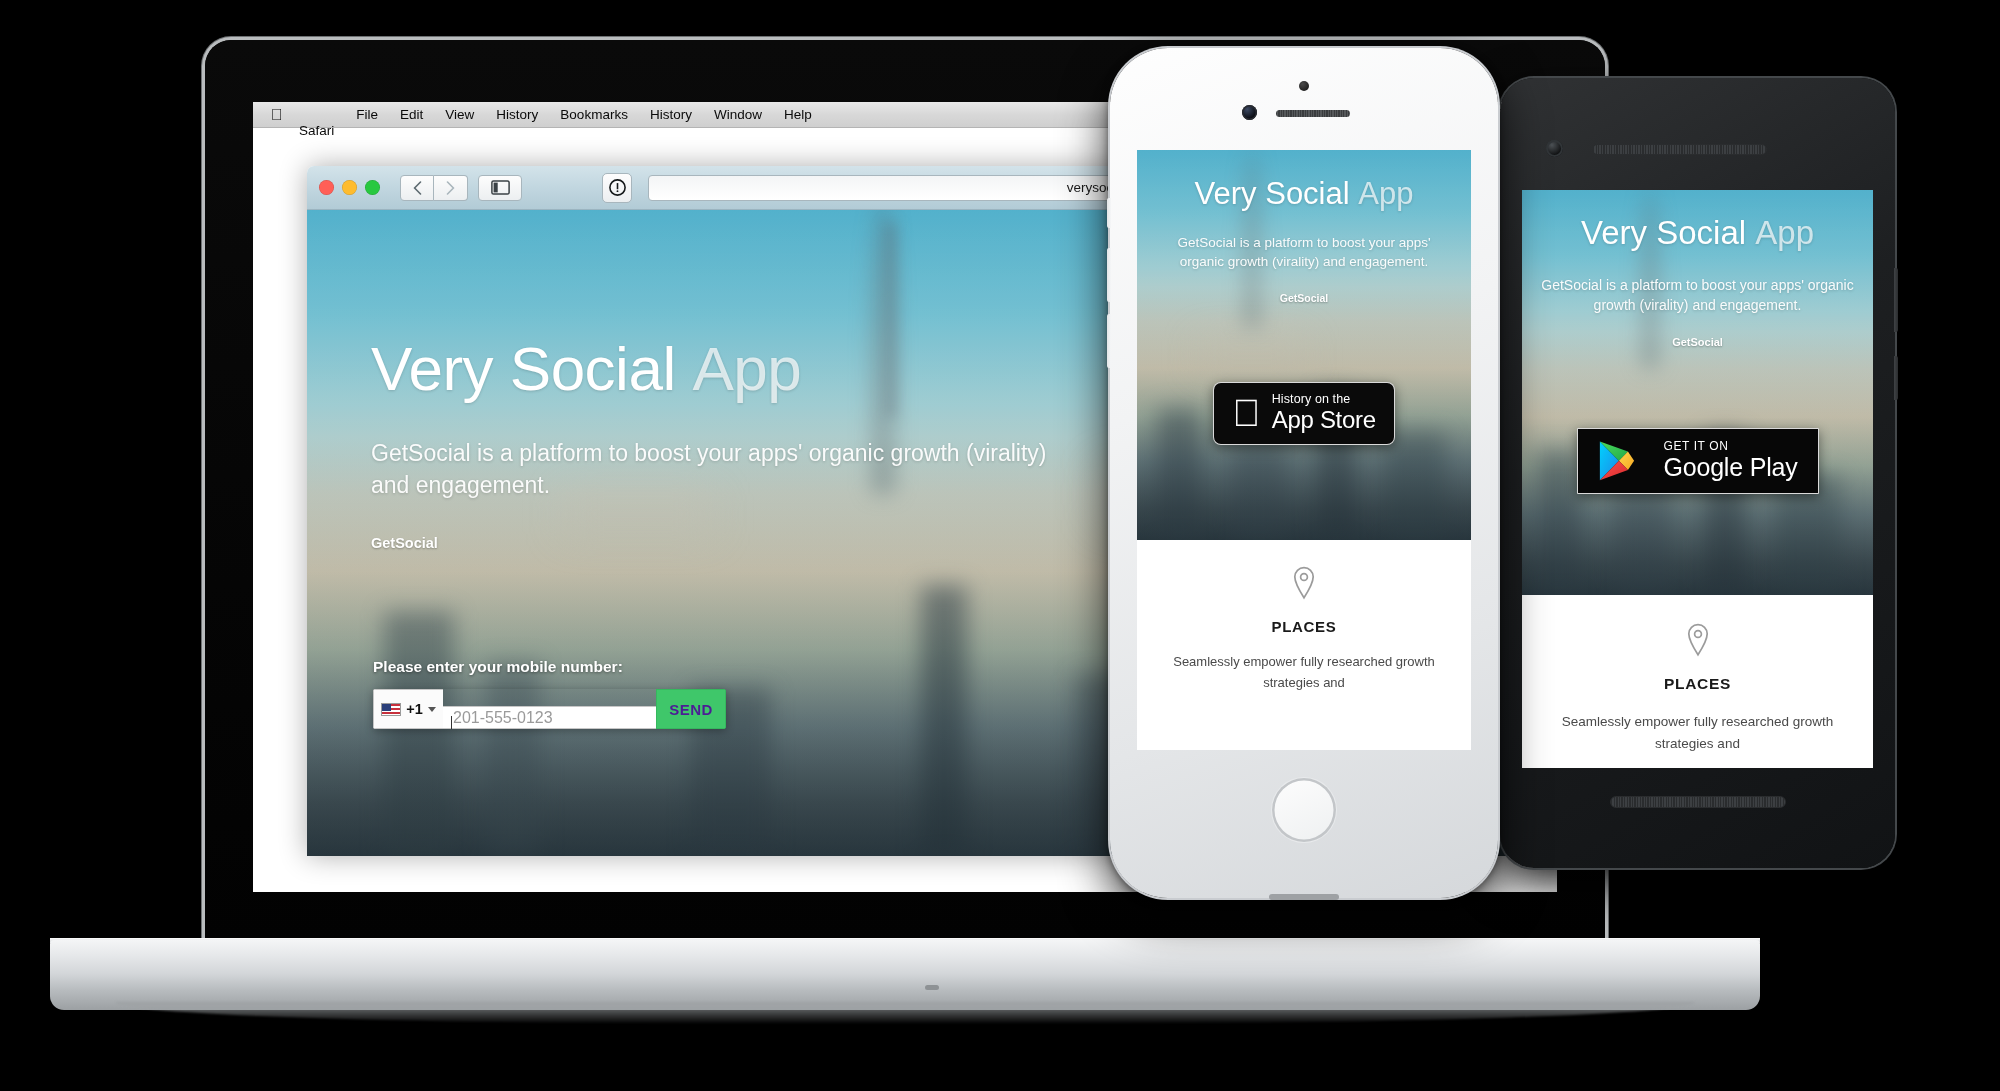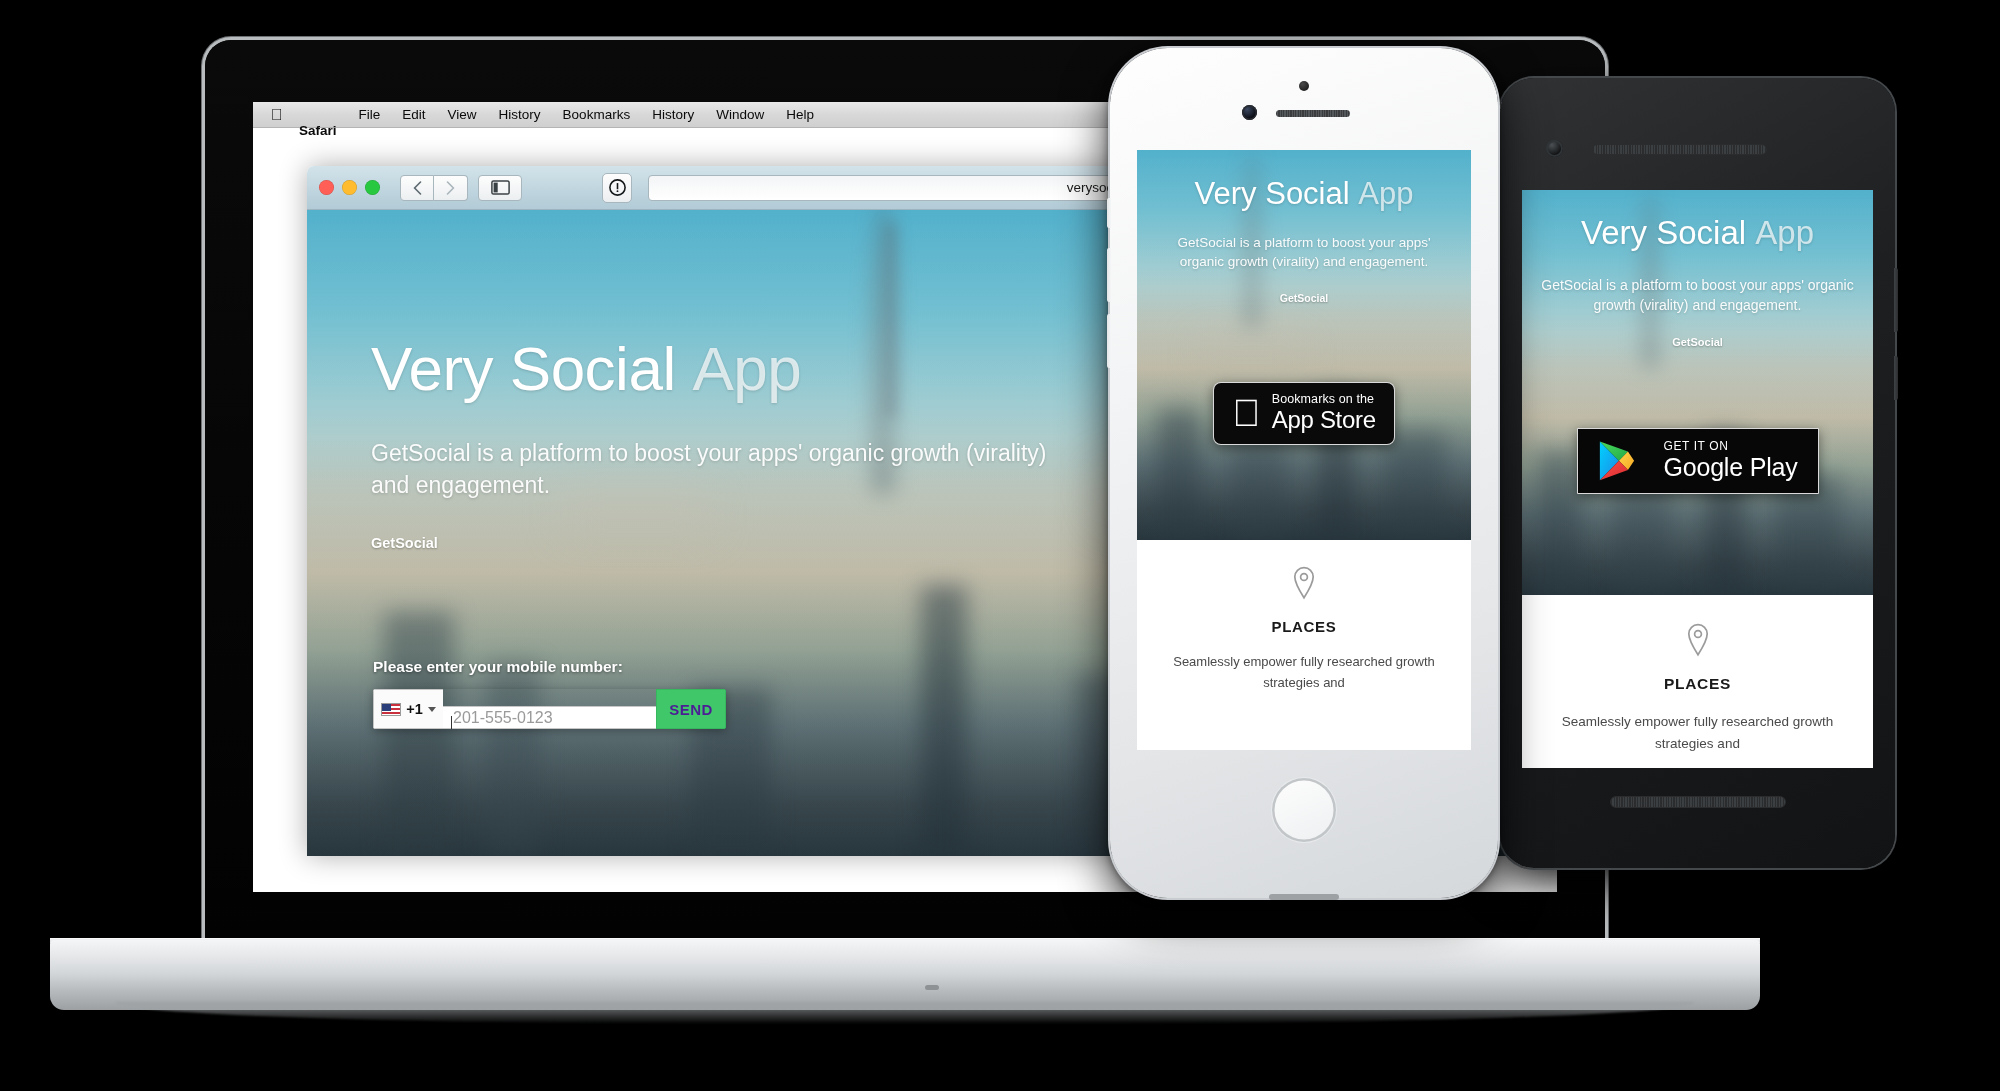--- a/index.html
+++ b/index.html
@@ -45,21 +45,21 @@
   
   .menubar {
     position:relative; height:26px; width:100%;
     background:linear-gradient(180deg,#e9e9e9 0%,#d8d8d8 50%,#cfcfcf 100%);
     border-bottom:1px solid #b4b4b4;
     display:flex; align-items:center; padding:0 10px;
     font-size:13.5px; color:#0a0a0a;
   }
   .menubar .apple { font-size:16px; margin:0 16px 0 8px; line-height:1; }
   .menubar .mi { margin-right:22px; white-space:nowrap; }
-  .menubar .mi.bold { font-weight:bold;margin-top:32px; }
+  .menubar .mi.bold { font-weight:normal;margin-top:32px; }
   .menubar .spacer { flex:1; }
   .menubar .tray { display:flex; align-items:center; gap:19px; padding-right:4px; }
   .tray-ic { width:17px; height:17px; display:block; }
 
   
   .safari {
     position:absolute; left:54px; top:64px; width:1280px; height:690px;
     border-radius:7px 7px 0 0;
     box-shadow:0 0 28px rgba(0,0,0,.32);
     overflow:hidden; background:#fff;
@@ -478,21 +478,21 @@
             <span>Very Social</span>
             <span class="light">App</span>
           </div>
           <div class="ip-p">GetSocial is a platform to boost your apps' organic growth (virality) and engagement.</div>
           <div class="ip-logo">GetSocial</div>
         </div>
         <div class="badge-wrap">
           <div class="store-badge">
             <span class="apple-glyph"></span>
             <span class="badge-txt">
-              <span class="badge-top" style="display:block">Bookmarks on the</span>
+              <span class="badge-top" style="display:block">History on the</span>
               <span class="badge-big" style="display:block">App Store</span>
             </span>
           </div>
         </div>
       </div>
       <div class="ip-places">
         <svg class="pin" viewBox="0 0 26 34">
           <path d="M13 1.6C7.9 1.6 3.8 5.7 3.8 10.8c0 6.6 9.2 21 9.2 21s9.2-14.4 9.2-21c0-5.1-4.1-9.2-9.2-9.2z" fill="none" stroke="#9b9b9b" stroke-width="1.7"></path>
           <circle cx="13" cy="11" r="3.4" fill="none" stroke="#9b9b9b" stroke-width="1.7"></circle>
         </svg>

